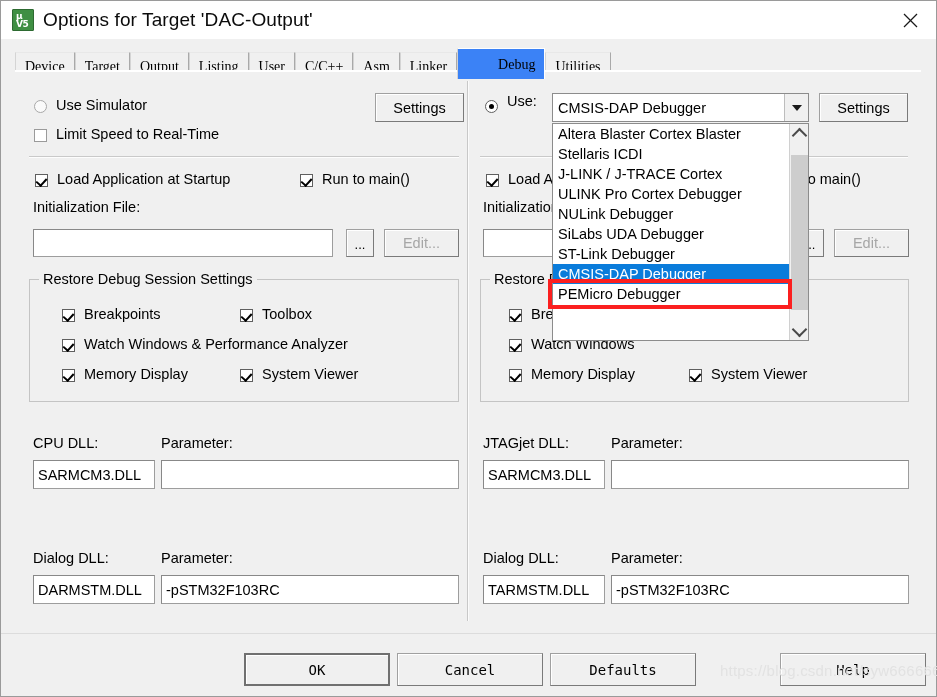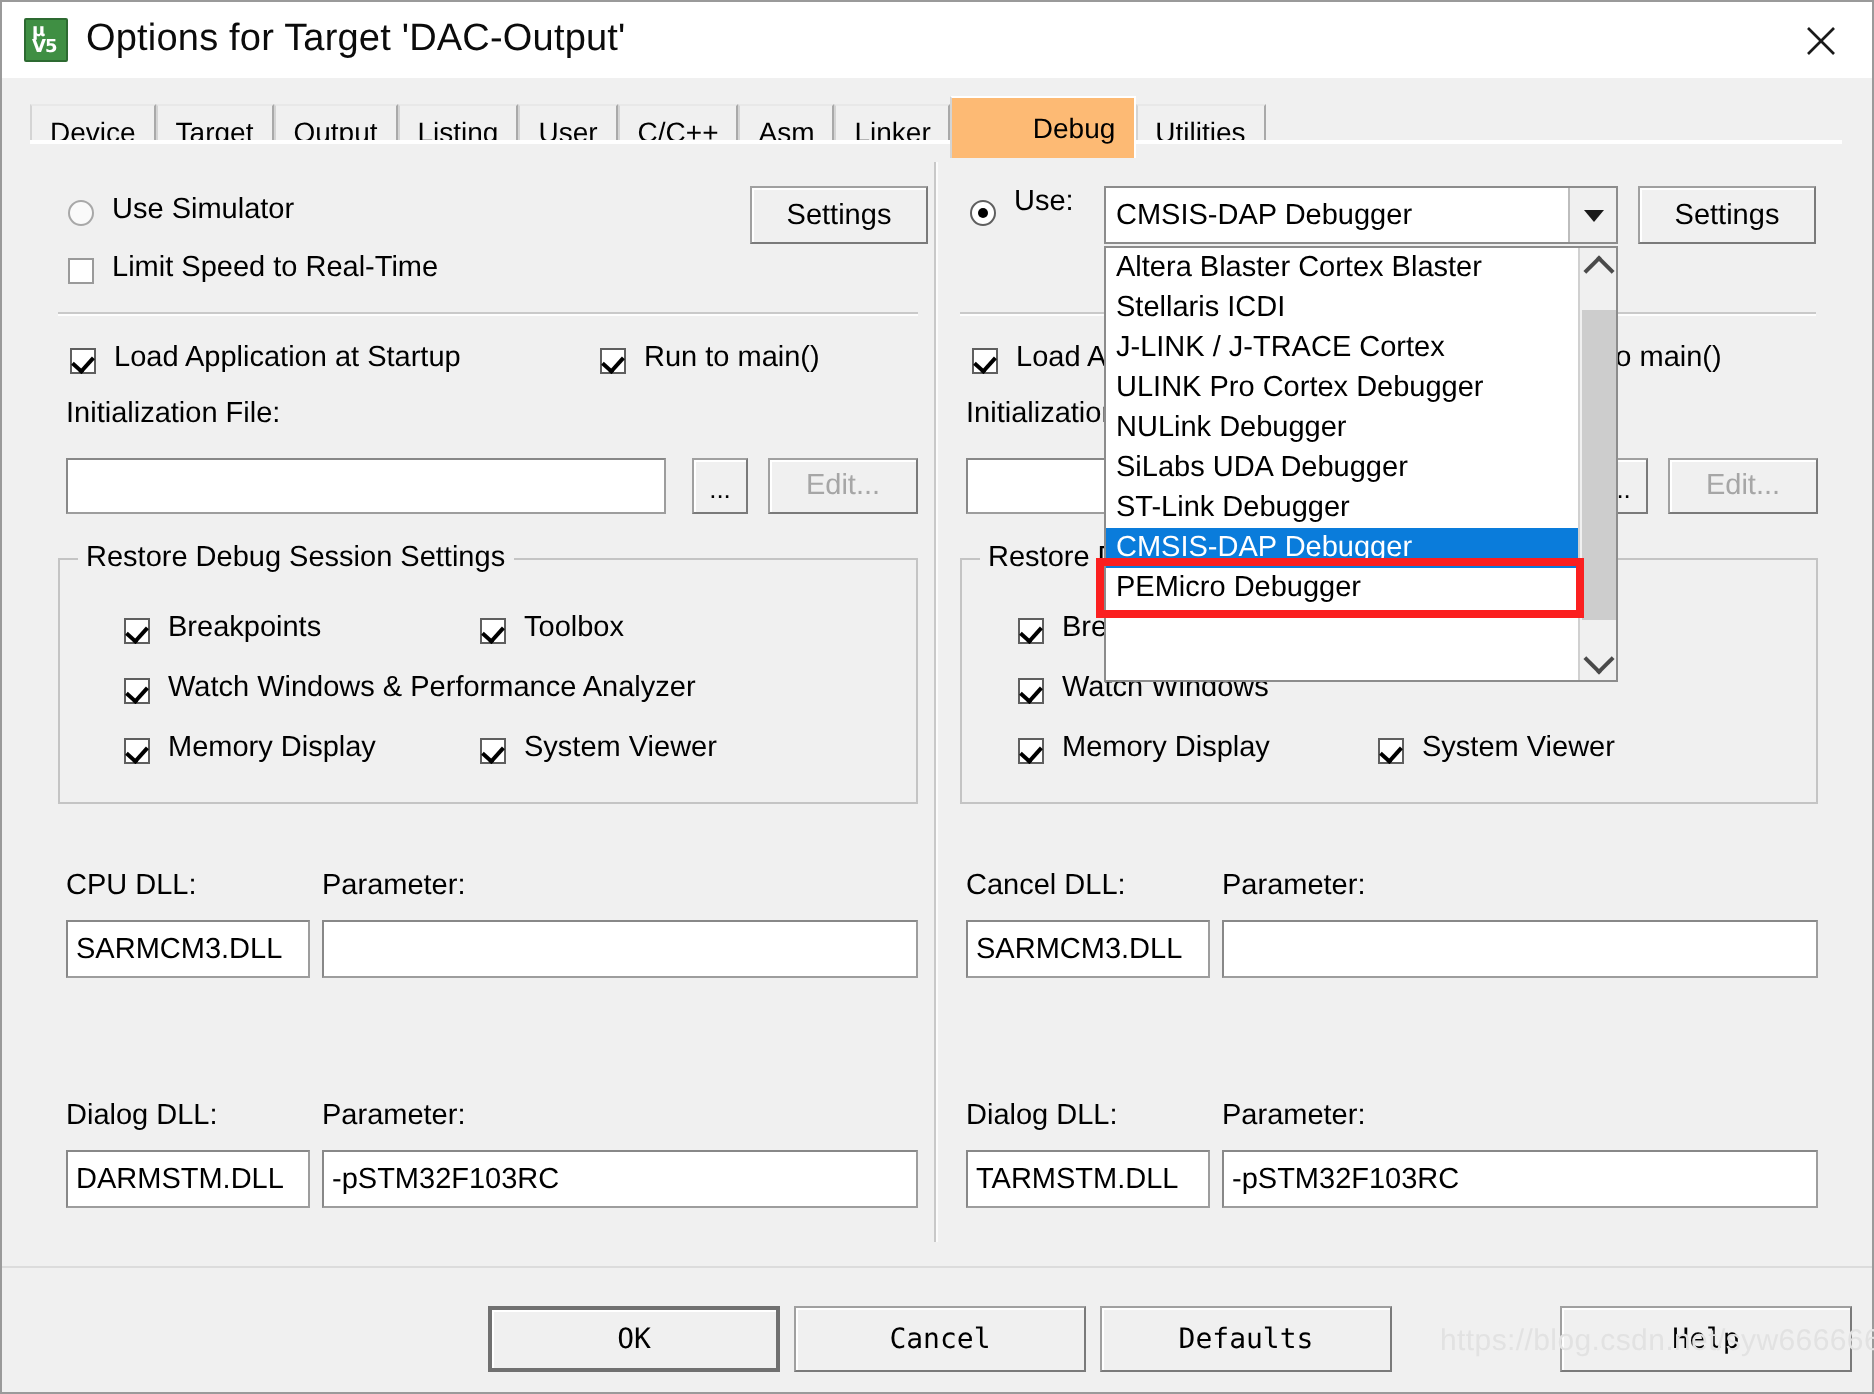--- a/index.html
+++ b/index.html
@@ -47,36 +47,36 @@
   }
   .close-btn svg{display:block;}
 
   
   .tabstrip{
     position:absolute;left:0;top:38px;width:935px;height:42px;
     background:#f0f0f0;
   }
   .tabrow{position:absolute;left:14px;top:10px;height:30px;display:flex;align-items:flex-end;}
   .tab{
-    font-family:Liberation Sans, sans-serif;
+    font-family:Liberation Serif, serif;
     font-size:14px;
     height:27px;line-height:27px;
     padding:0 9px;
     background:#f0f0f0;
     border-left:1px solid #d4d4d4;
     border-right:1px solid #a9a9a9;
     border-top:1px solid #e8e8e8;
     box-sizing:border-box;
     color:#000;
     white-space:nowrap;
     position:relative;
     margin-right:0px;
   }
   .tab.active{
-    background:#fdba74;
+    background:#3b82f6;
     height:31px;line-height:31px;
     border-left:1px solid #d4d4d4;
     border-right:1px solid #ffffff;
     border-top:1px solid #ffffff;
     z-index:5;
     font-weight:400;
     padding-left:40px;
   }
   .tabline{
     position:absolute;left:14px;top:69px;width:906px;height:1px;background:#ffffff;
@@ -376,21 +376,21 @@
 
   <div class="abs" style="left:508px;top:368px;">
     <span class="cbx checked"></span>
   </div>
   <div class="abs lbl" style="left:530px;top:365px;">Memory Display</div>
   <div class="abs" style="left:688px;top:368px;">
     <span class="cbx checked"></span>
   </div>
   <div class="abs lbl" style="left:710px;top:365px;">System Viewer</div>
 
-  <div class="abs lbl" style="left:482px;top:434px;">Cancel DLL:</div>
+  <div class="abs lbl" style="left:482px;top:434px;">JTAGjet DLL:</div>
   <div class="abs lbl" style="left:610px;top:434px;">Parameter:</div>
   <div class="tfield abs" style="left:482px;top:459px;width:122px;height:29px;">SARMCM3.DLL</div>
   <div class="tfield abs" style="left:610px;top:459px;width:298px;height:29px;"></div>
 
   <div class="abs lbl" style="left:482px;top:549px;">Dialog DLL:</div>
   <div class="abs lbl" style="left:610px;top:549px;">Parameter:</div>
   <div class="tfield abs" style="left:482px;top:574px;width:122px;height:29px;">TARMSTM.DLL</div>
   <div class="tfield abs" style="left:610px;top:574px;width:298px;height:29px;">-pSTM32F103RC</div>
 
   <div class="droplist" style="left:551px;top:122px;width:257px;height:218px;">

